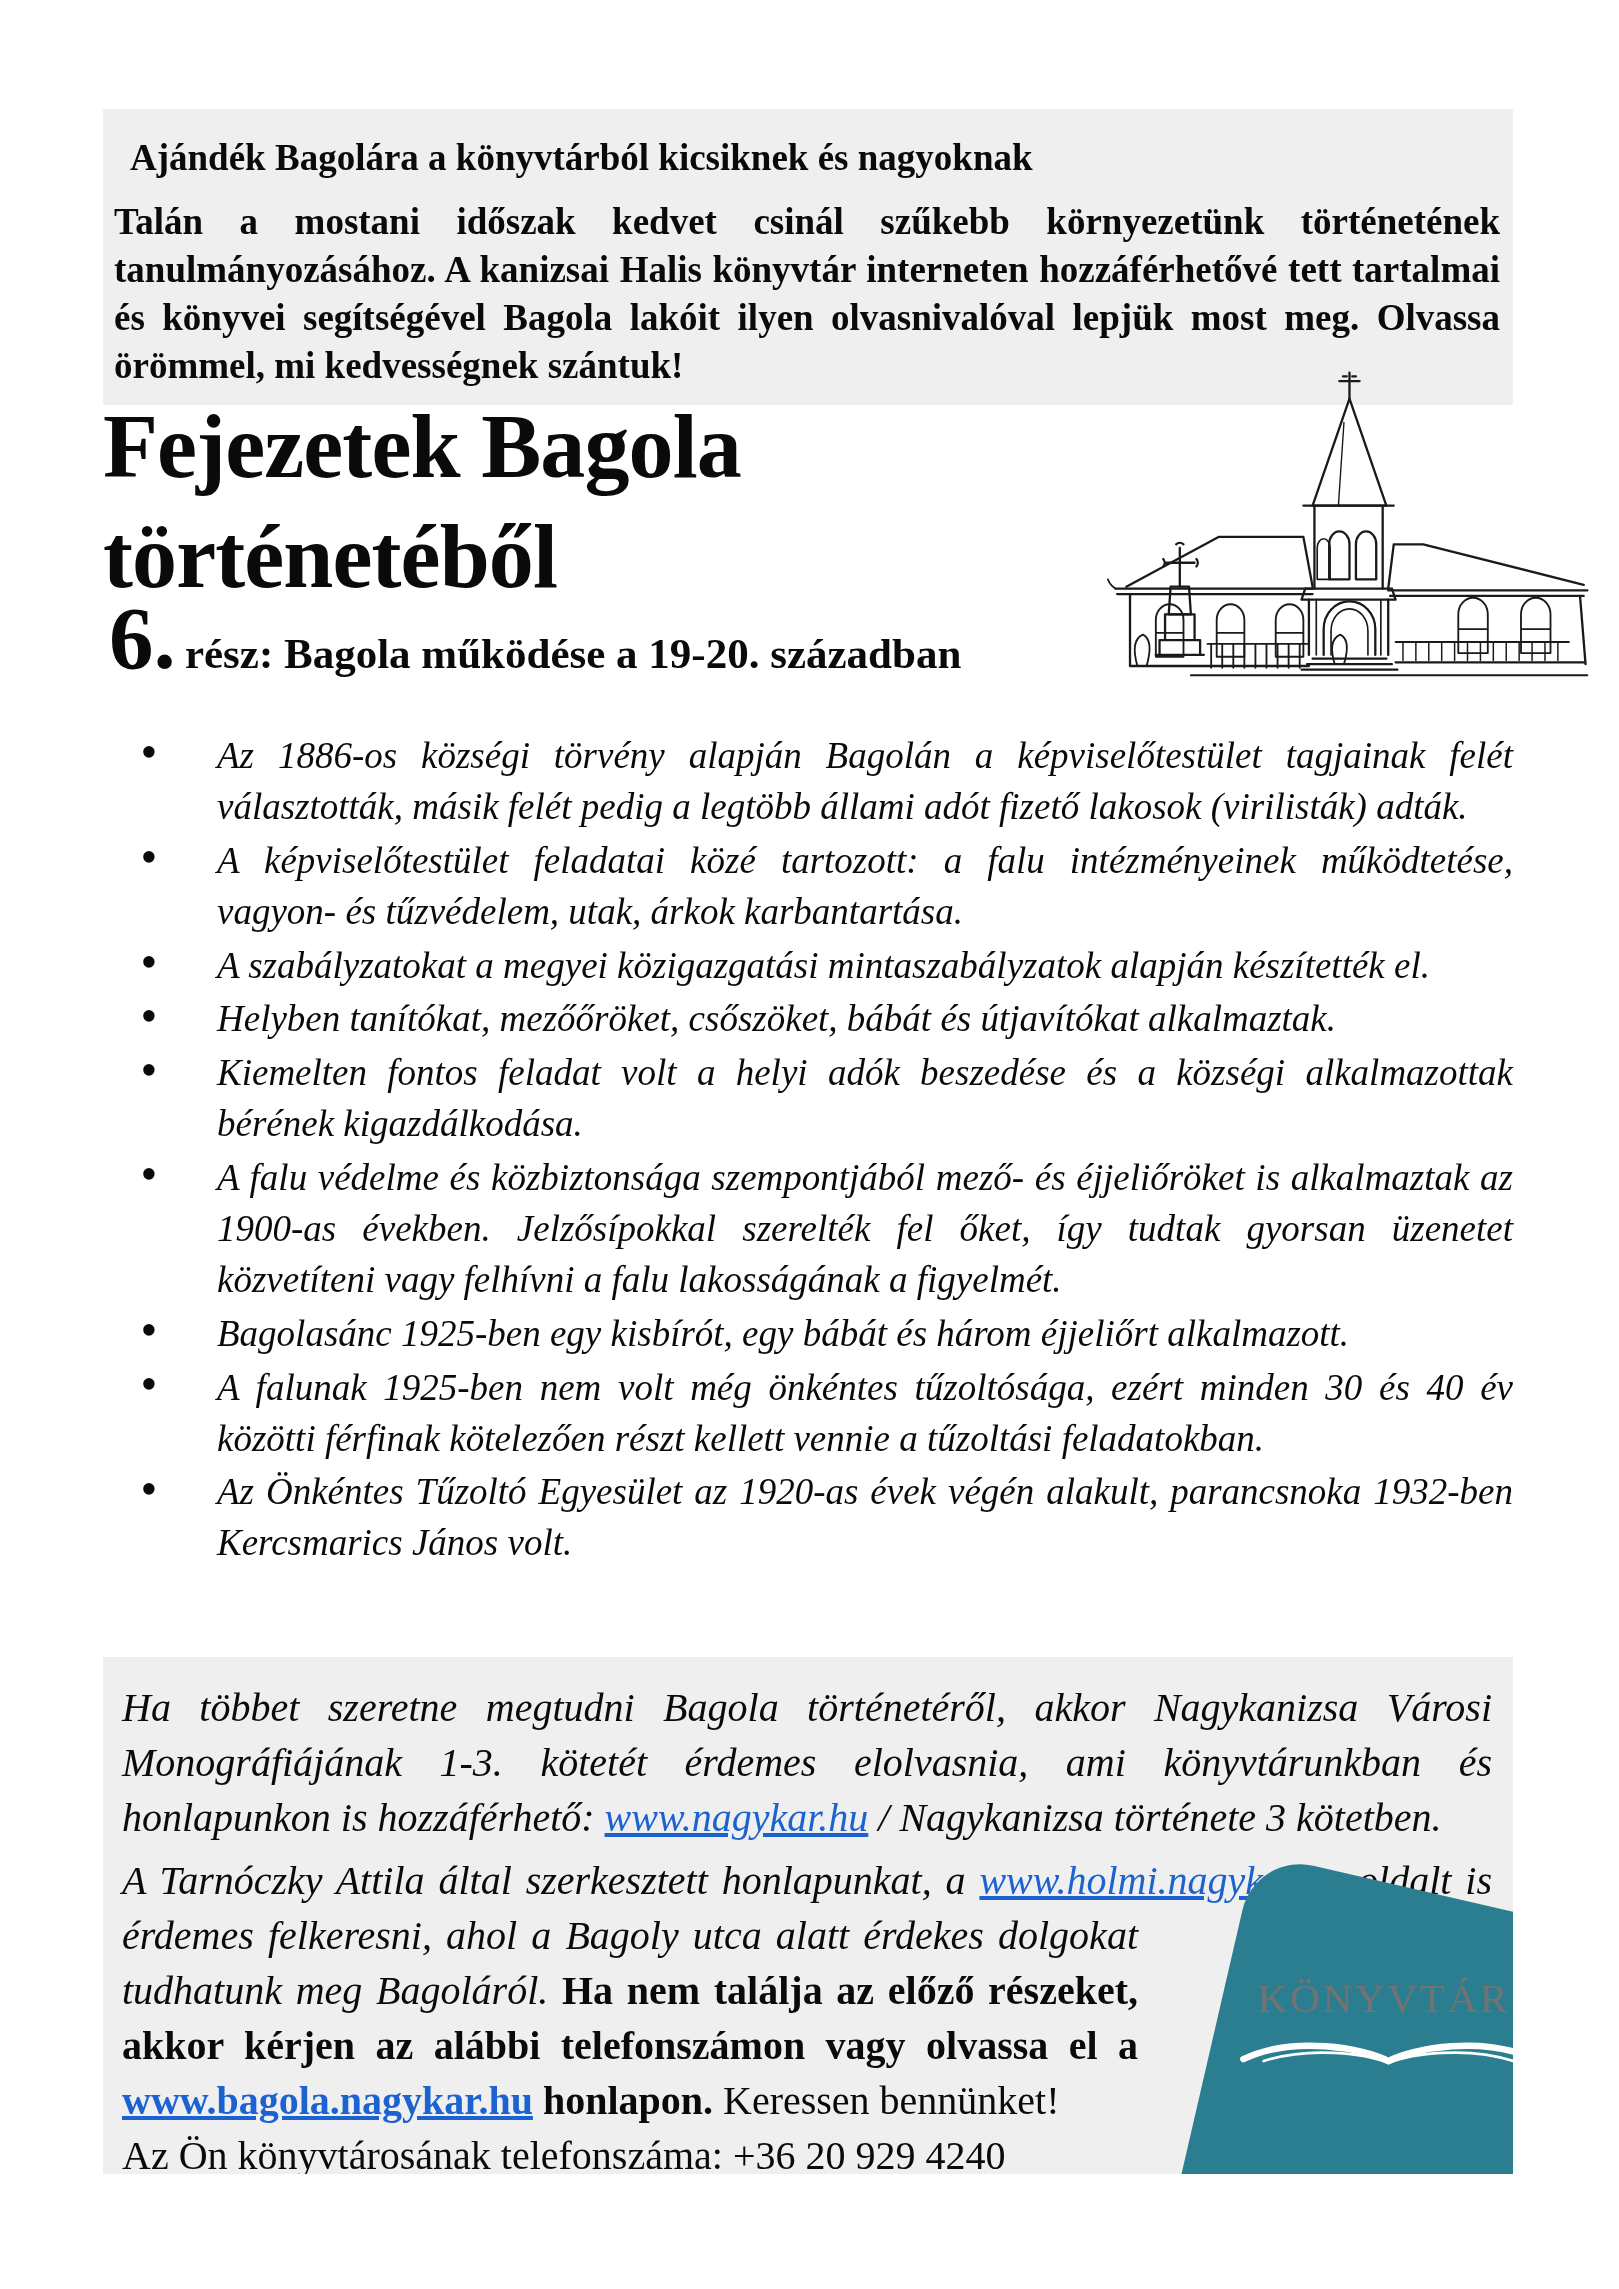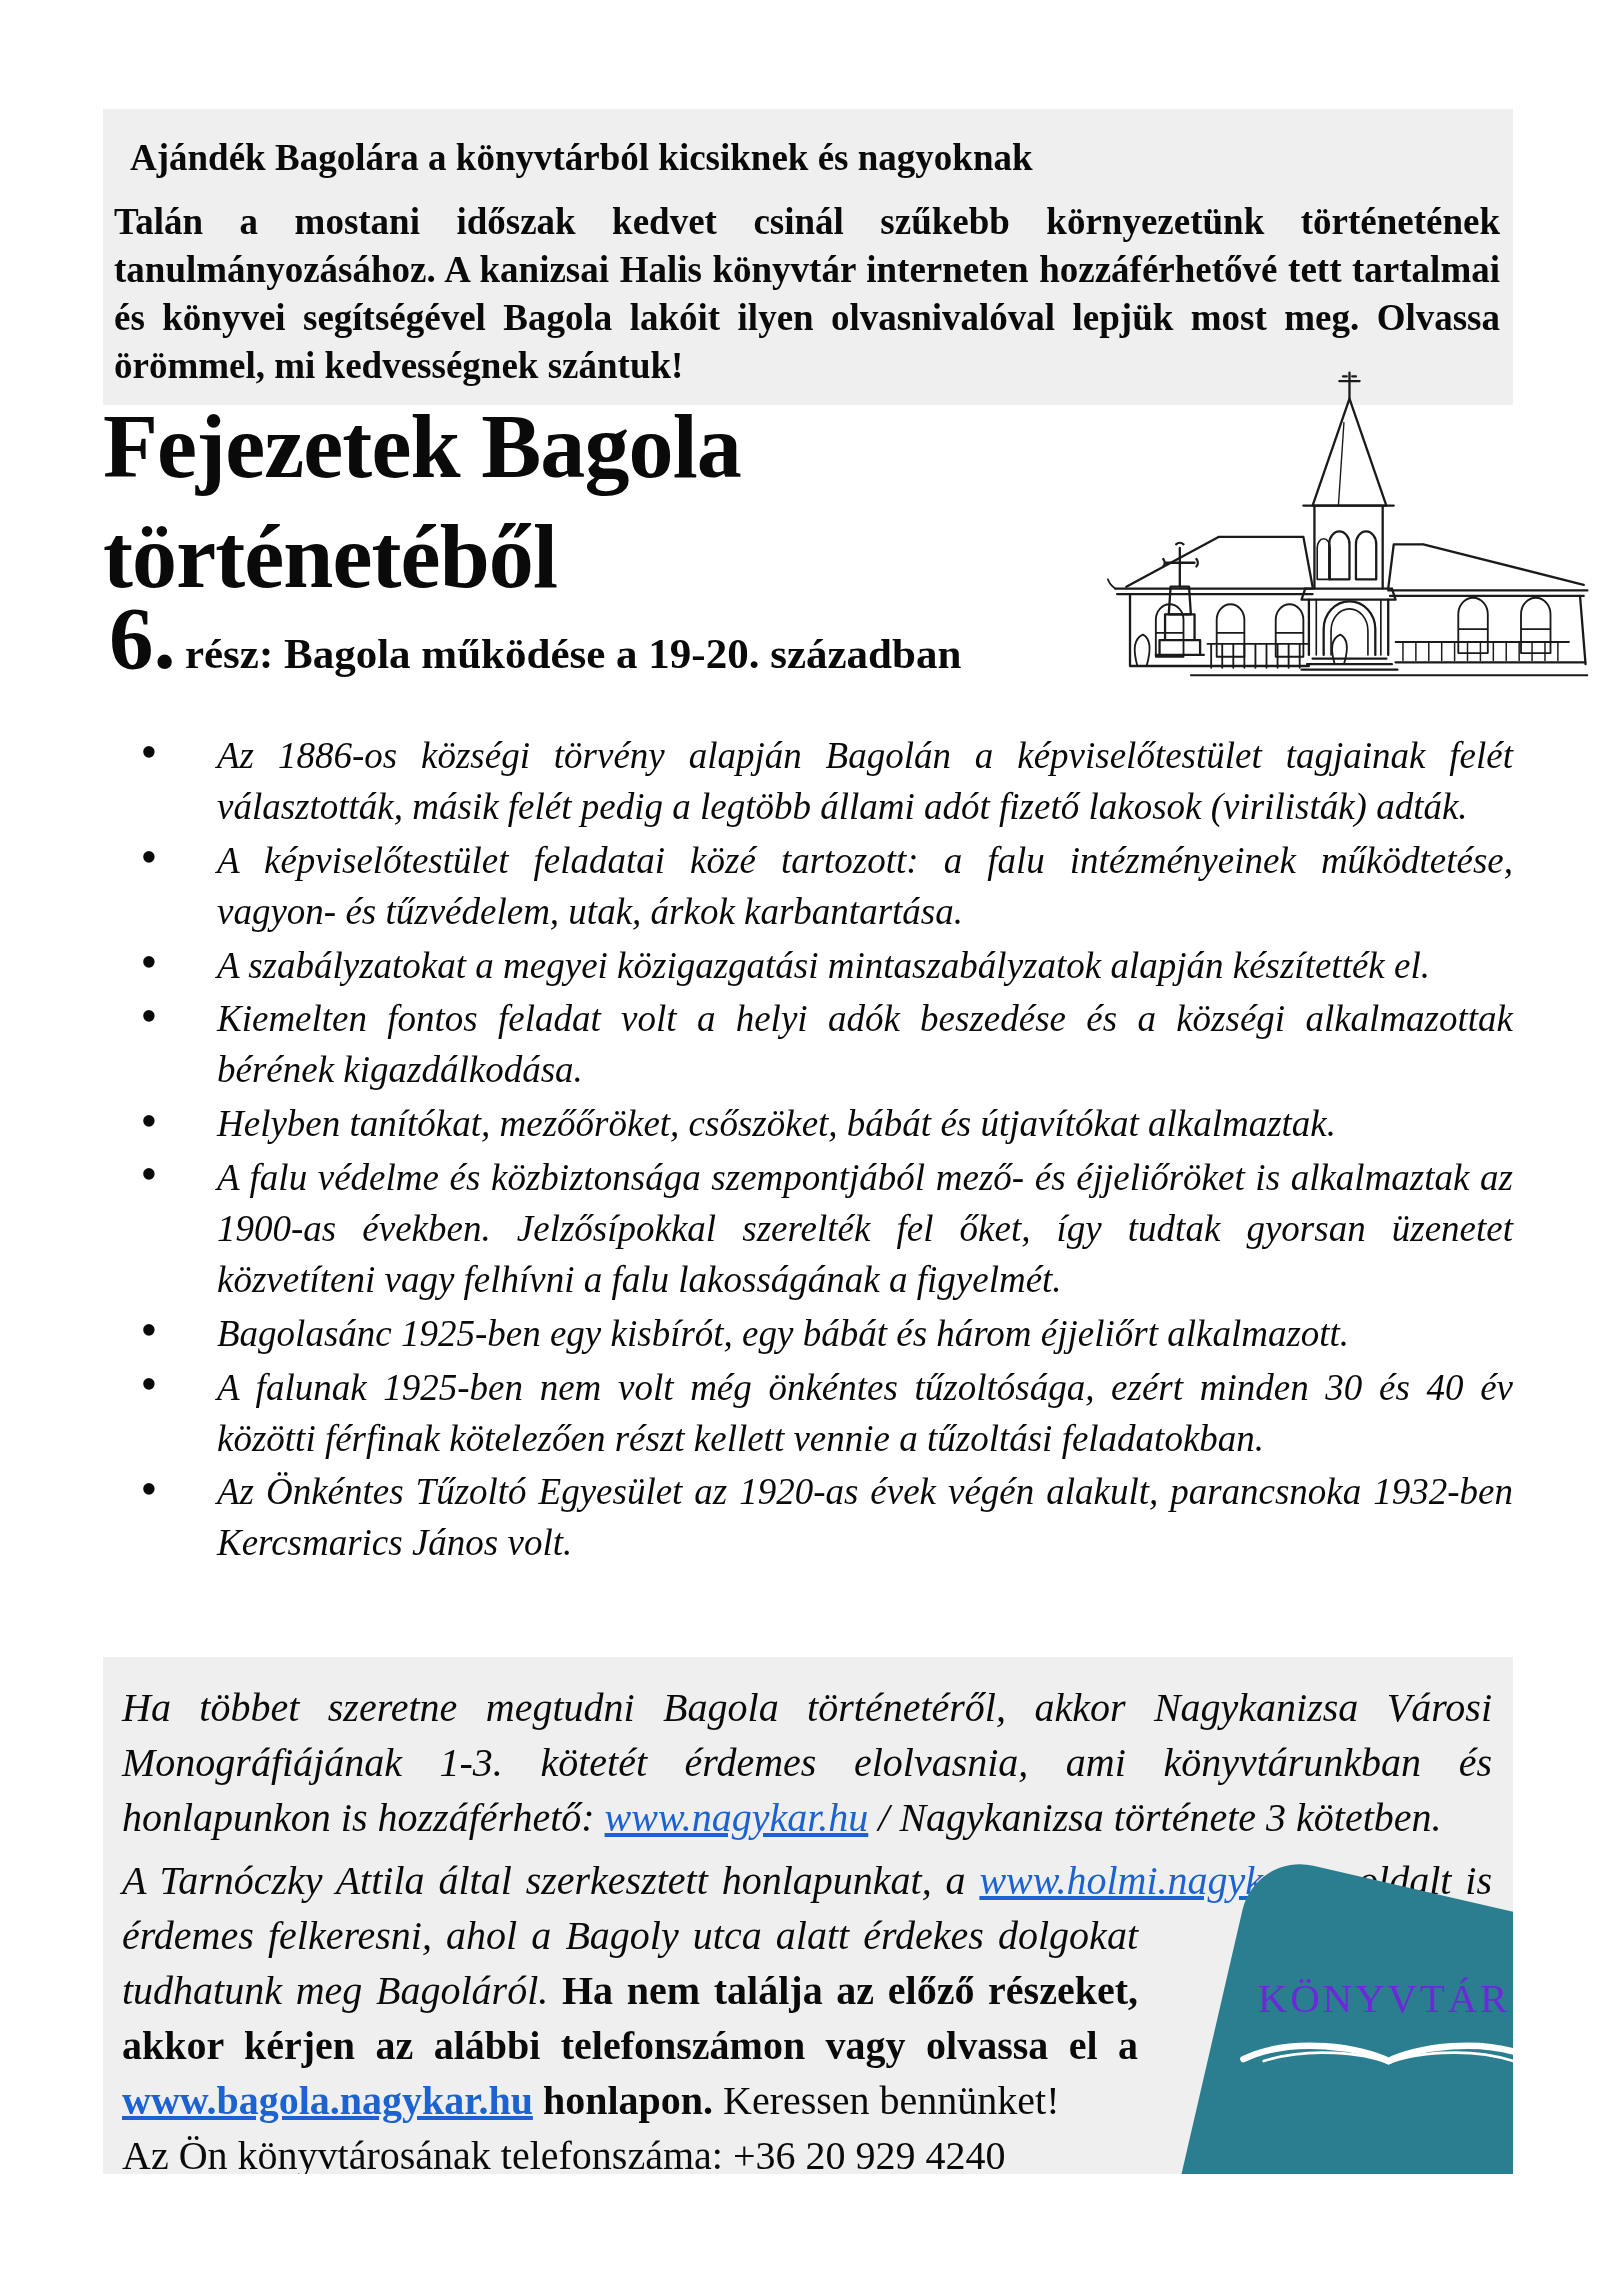--- a/index.html
+++ b/index.html
@@ -82,21 +82,21 @@
   .logo-shape{
     position:absolute;
     left:1103px;top:235px;
     width:397px;height:397px;
     background:#2b7e8f;
     border-radius:59px 20px 9.2px 9.2px;
     transform:rotate(13deg);
   }
   .logo-text{
     position:absolute;left:1147px;top:317px;width:268px;
-    color:#6d28d9;
+    color:#737373;
     font-size:41px;letter-spacing:2.8px;text-align:center;
     font-style:normal;font-weight:normal;
   }
   .logo-book{
     position:absolute;left:1133px;top:367px;width:305px;height:50px;
   }
 </style>
 </head>
 <body>
 
@@ -169,22 +169,22 @@
 
   <div class="part-row">
     <span class="part-number">6.</span>
     <span class="part-title">rész: Bagola működése a 19-20. században</span>
   </div>
 
   <ul class="bullets">
     <li>Az 1886-os községi törvény alapján Bagolán a képviselőtestület tagjainak felét választották, másik felét pedig a legtöbb állami adót fizető lakosok (virilisták) adták.</li>
     <li>A képviselőtestület feladatai közé tartozott: a falu intézményeinek működtetése, vagyon- és tűzvédelem, utak, árkok karbantartása.</li>
     <li>A szabályzatokat a megyei közigazgatási mintaszabályzatok alapján készítették el.</li>
+    <li>Helyben tanítókat, mezőőröket, csőszöket, bábát és útjavítókat alkalmaztak.</li>
     <li>Kiemelten fontos feladat volt a helyi adók beszedése és a községi alkalmazottak bérének kigazdálkodása.</li>
-    <li>Helyben tanítókat, mezőőröket, csőszöket, bábát és útjavítókat alkalmaztak.</li>
     <li>A falu védelme és közbiztonsága szempontjából mező- és éjjeliőröket is alkalmaztak az 1900-as években. Jelzősípokkal szerelték fel őket, így tudtak gyorsan üzenetet közvetíteni vagy felhívni a falu lakosságának a figyelmét.</li>
     <li>Bagolasánc 1925-ben egy kisbírót, egy bábát és három éjjeliőrt alkalmazott.</li>
     <li>A falunak 1925-ben nem volt még önkéntes tűzoltósága, ezért minden 30 és 40 év közötti férfinak kötelezően részt kellett vennie a tűzoltási feladatokban.</li>
     <li>Az Önkéntes Tűzoltó Egyesület az 1920-as évek végén alakult, parancsnoka 1932-ben Kercsmarics János volt.</li>
   </ul>
 
   <div class="footer-box">
     <p><span class="it">Ha többet szeretne megtudni Bagola történetéről, akkor Nagykanizsa Városi Monográfiájának 1-3. kötetét érdemes elolvasnia, ami könyvtárunkban és honlapunkon is hozzáférhető: </span><a class="it" href="#">www.nagykar.hu</a><span class="it"> / Nagykanizsa története 3 kötetben.</span></p>
 
     <p><span class="it">A Tarnóczky Attila által szerkesztett honlapunkat, a </span><a class="it" href="#">www.holmi.nagykar.hu</a><span class="it"> oldalt </span><span class="logo-spacer"></span><span class="it">is érdemes felkeresni, ahol a Bagoly utca alatt érdekes dolgokat tudhatunk meg Bagoláról. </span><span class="bold-run">Ha nem találja az előző részeket, akkor kérjen az alábbi telefonszámon vagy olvassa el a </span><a class="bold-run" href="#">www.bagola.nagykar.hu</a><span class="bold-run"> honlapon.</span><span class="plain-run"> Keressen bennünket!</span><br><span class="plain-run">Az Ön könyvtárosának telefonszáma: +36 20 929 4240</span></p>

